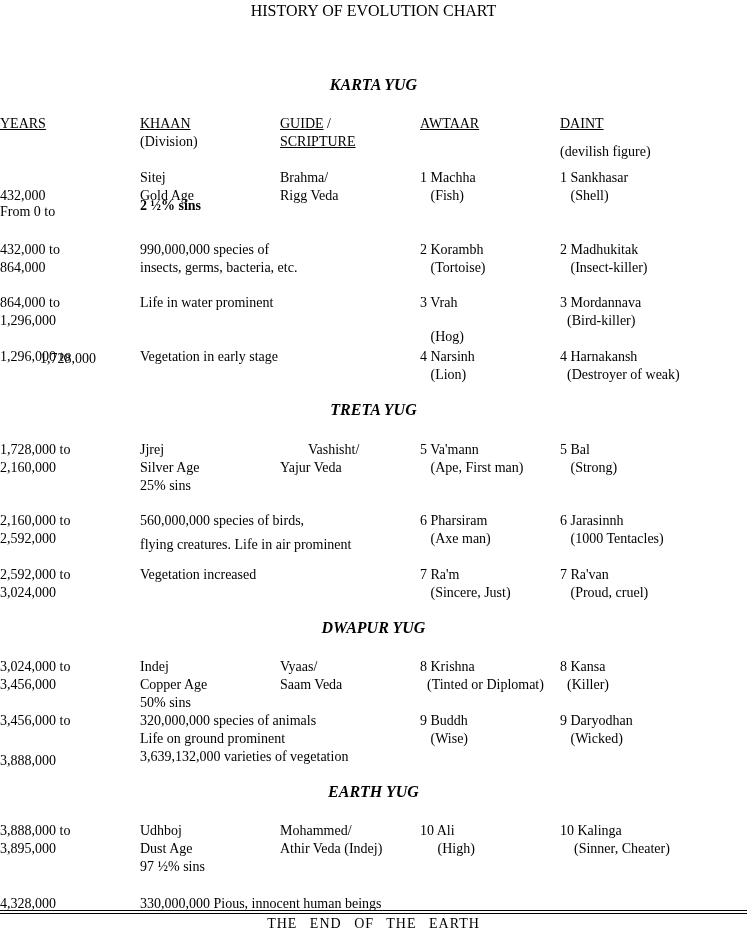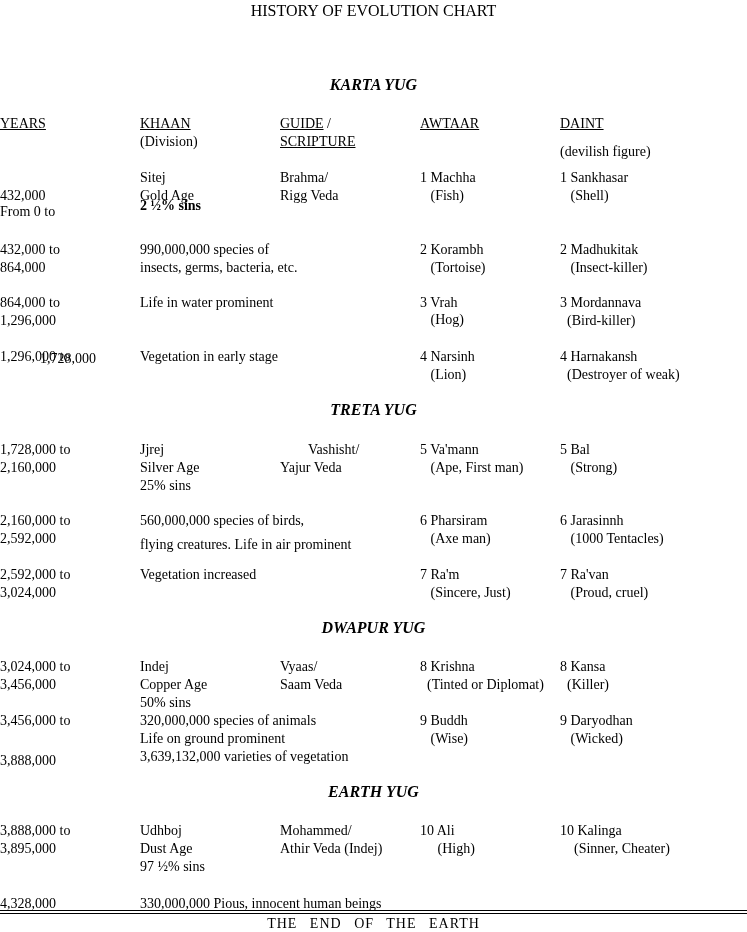--- a/index.html
+++ b/index.html
@@ -54,21 +54,21 @@
       <div class="abs c3" style="top: 241px; white-space: pre;">2 Korambh</div>
       <div class="abs c3" style="top: 259px; white-space: pre;">   (Tortoise)</div>
       <div class="abs c4" style="top: 241px; white-space: pre;">2 Madhukitak</div>
       <div class="abs c4" style="top: 259px; white-space: pre;">   (Insect-killer)</div>
     </div>
     <div>
       <div class="abs c0" style="top: 294px; white-space: pre;">864,000 to</div>
       <div class="abs c0" style="top: 312px; white-space: pre;">1,296,000</div>
       <div class="abs c1" style="top: 294px; white-space: pre;">Life in water prominent</div>
       <div class="abs c3" style="top: 294px; white-space: pre;">3 Vrah</div>
-      <div class="abs c3" style="top: 311px; white-space: pre; text-align: right;">   (Hog)</div>
+      <div class="abs c3" style="top: 328px; white-space: pre; text-align: right;">   (Hog)</div>
       <div class="abs c4" style="top: 294px; white-space: pre;">3 Mordannava</div>
       <div class="abs c4" style="top: 312px; white-space: pre;">  (Bird-killer)</div>
     </div>
     <div>
       <div class="abs c0" style="top: 348px; white-space: pre;">1,296,000 to</div>
       <div class="abs c0" style="top: 350px; white-space: pre; margin-left: 40px;">1,728,000</div>
       <div class="abs c1" style="top: 348px; white-space: pre;">Vegetation in early stage</div>
       <div class="abs c3" style="top: 348px; white-space: pre;">4 Narsinh</div>
       <div class="abs c3" style="top: 366px; white-space: pre;">   (Lion)</div>
       <div class="abs c4" style="top: 348px; white-space: pre;">4 Harnakansh</div>

